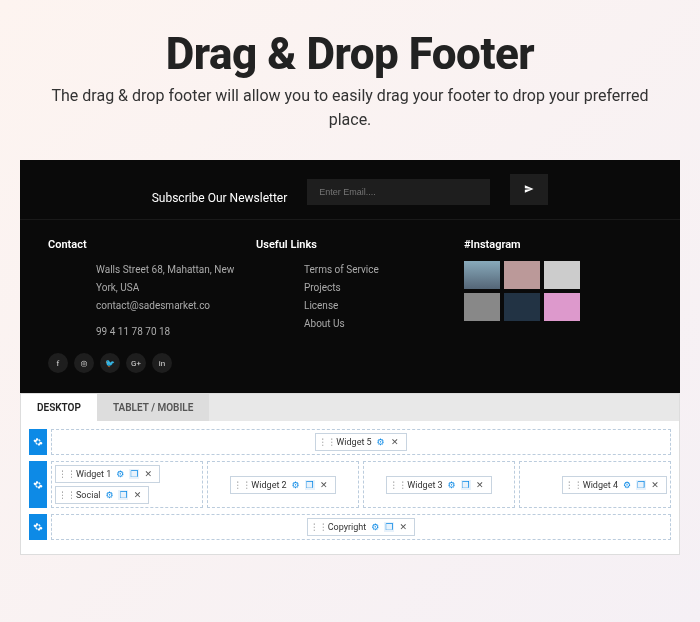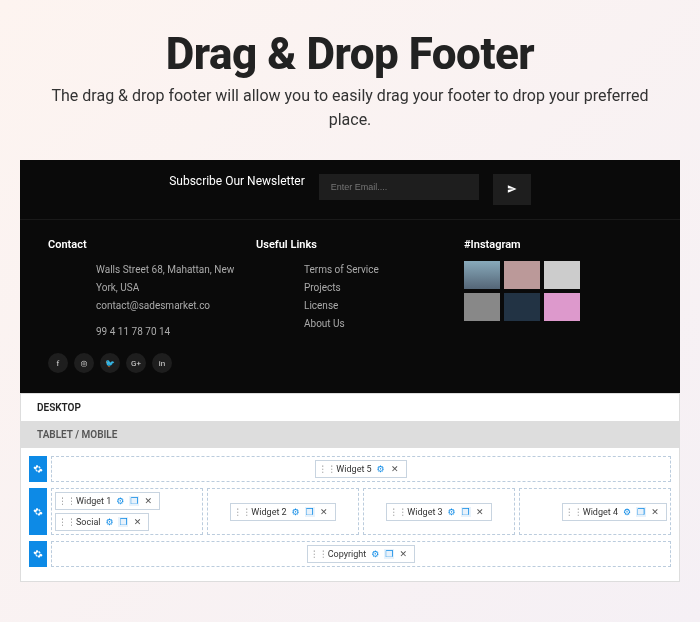--- a/index.html
+++ b/index.html
@@ -1,37 +1,37 @@
 <!DOCTYPE html>
 <html><head>
 <meta charset="utf-8">
 <style>
   * { box-sizing: border-box; margin: 0; padding: 0; }
   body { font-family: -apple-system, Segoe UI, Roboto, sans-serif; background: linear-gradient(135deg, #fdf4f0 0%, #f5f0f5 100%); width: 700px; height: 622px; overflow: hidden; }
   .hero { text-align: center; padding: 28px 50px 18px; }
   .hero h1 { font-size: 44px; font-weight: 800; color: #222; letter-spacing: -0.5px; }
   .hero p { font-size: 16px; color: #333; margin-top: 4px; line-height: 1.5; }
   .footer-preview { background: #0a0a0a; color: #eee; margin: 10px 20px 0; font-size: 10px; }
-  .newsletter { display: flex; align-items: flex-start; justify-content: center; padding: 14px 8px; border-bottom: 1px solid #1a1a1a; gap: 14px; }
+  .newsletter { display: flex; align-items: flex-end; justify-content: center; padding: 14px 8px; border-bottom: 1px solid #1a1a1a; gap: 20px; }
   .newsletter-label { font-size: 12px; color: #fff; }
-  .newsletter-input { background: #1e1e1e; border: none; color: #888; padding: 8px 12px; width: 160px; font-size: 9px; }
+  .newsletter-input { background: #1e1e1e; border: none; color: #888; padding: 8px 12px; width: 183px; font-size: 9px; }
   .newsletter-btn { background: #1e1e1e; border: none; color: #fff; padding: 8px 14px; cursor: pointer; }
   .cols { display: flex; padding: 18px 28px 20px; gap: 20px; }
   .col { flex: 1; }
   .col h3 { font-size: 11px; font-weight: 600; margin-bottom: 10px; color: #fff; }
   .col p, .col li { font-size: 10px; color: #aaa; line-height: 1.8; list-style: none; margin-left: 48px; }
   .socials { display: flex; gap: 6px; margin-top: 12px; }
   .soc { width: 20px; height: 20px; border-radius: 50%; background: #1e1e1e; display: flex; align-items: center; justify-content: center; font-size: 8px; color: #ddd; }
   .insta-grid { display: grid; grid-template-columns: repeat(3,36px); gap: 4px; }
   .insta-grid div { width: 36px; height: 28px; background: #555; }
   .insta-grid div:nth-child(1){background:linear-gradient(#8ab,#567);} .insta-grid div:nth-child(2){background:#b99;} .insta-grid div:nth-child(3){background:#ccc;}
   .insta-grid div:nth-child(4){background:#888;} .insta-grid div:nth-child(5){background:#234;} .insta-grid div:nth-child(6){background:#d9c;}
   .copyright { text-align: center; padding: 10px; font-size: 9px; color: #999; border-top: 1px solid #1a1a1a; }
   .builder { background: #fff; margin: 0 20px; border: 1px solid #ddd; }
-  .tabs { display: flex; background: #e8e8e8; flex-direction: column; }
+  .tabs { display: flex; background: #e8e8e8; }
   .tab { padding: 8px 16px; font-size: 10px; font-weight: 600; cursor: pointer; background: #ddd; color: #555; }
   .tab.active { background: #fff; color: #222; }
   .rows { padding: 8px; }
   .brow { display: flex; gap: 4px; margin-bottom: 6px; align-items: stretch; }
   .row-handle { width: 18px; background: #0d8ae6; display: flex; align-items: center; justify-content: center; cursor: move; }
   .row-handle svg { width: 10px; height: 10px; fill: #fff; }
   .cells { flex: 1; display: flex; gap: 4px; }
   .cell { flex: 1; border: 1px dashed #bcd; min-height: 26px; display: flex; align-items: center; padding: 3px; }
   .widget { border: 1px solid #c8d4e0; background: #fff; padding: 3px 6px; font-size: 9px; display: inline-flex; align-items: center; gap: 4px; cursor: move; }
   .widget .wname { color: #333; }
@@ -56,21 +56,21 @@
       <svg width="10" height="10" viewBox="0 0 24 24" fill="#fff">
           <path d="M2 21l21-9L2 3v7l15 2-15 2z"></path>
         </svg>
     </button>
   </div>
   <div class="cols">
     <div class="col">
       <h3>Contact</h3>
       <p>Walls Street 68, Mahattan, New York, USA</p>
       <p>contact@sadesmarket.co</p>
-      <p style="margin-top:8px">99 4 11 78 70 14</p>
+      <p style="margin-top:8px">99 4 11 78 70 18</p>
       <div class="socials">
         <a class="soc">f</a>
         <a class="soc">◎</a>
         <a class="soc">🐦</a>
         <a class="soc">G+</a>
         <a class="soc">in</a>
       </div>
     </div>
     <div class="col">
       <h3>Useful Links</h3>

